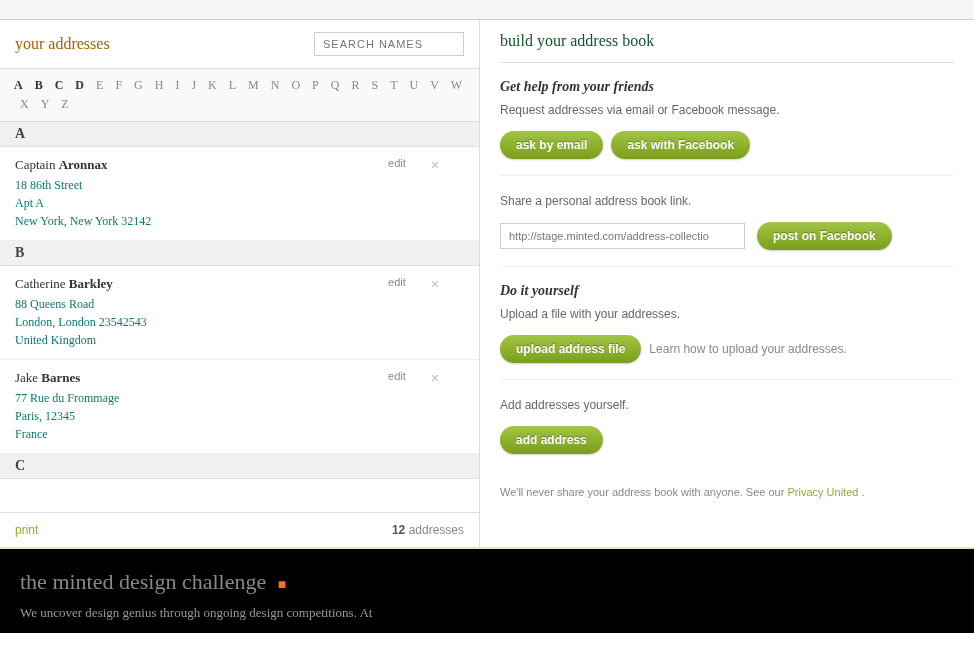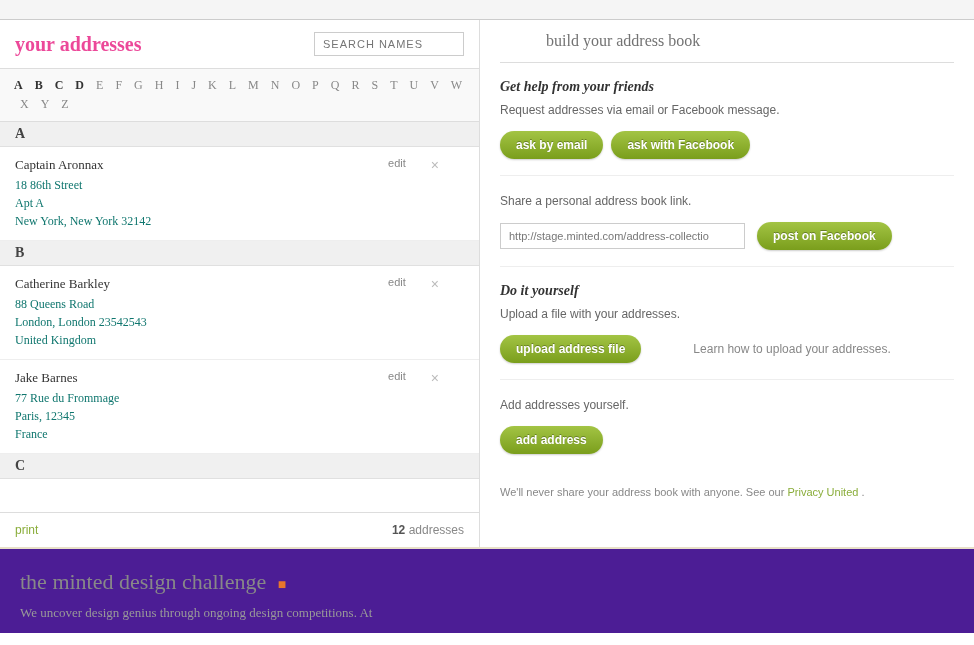--- a/index.html
+++ b/index.html
@@ -5,47 +5,47 @@
     * { box-sizing: border-box; margin: 0; padding: 0; }
     body { font-family: Georgia, 'Times New Roman', serif; font-size: 13px; color: #333; background: #fff; }
 
     .top-bar { border-bottom: 1px solid #ccc; height: 20px; background: #f5f5f5; }
 
     .main-container { display: flex; width: 974px; }
 
     
     .left-panel { width: 480px; border-right: 1px solid #ddd; padding: 0; }
     .left-header { display: flex; align-items: center; justify-content: space-between; padding: 12px 15px; border-bottom: 1px solid #ddd; }
-    .left-header h2 { font-size: 20px; font-weight: bold; color: #ec4899; }
+    .left-header h2 { font-size: 16px; font-weight: normal; color: #a16207; }
     .search-box { border: 1px solid #ccc; padding: 5px 8px; font-size: 11px; width: 150px; color: #aaa; font-family: Arial, sans-serif; letter-spacing: 1px; text-transform: uppercase; }
 
     .alpha-nav { display: flex; flex-wrap: wrap; padding: 8px 12px; border-bottom: 1px solid #ddd; background: #f9f9f9; gap: 2px; }
     .alpha-nav span { font-size: 12px; color: #888; cursor: pointer; padding: 1px 2px; }
 
     .address-list { overflow-y: scroll; height: 390px; position: relative; }
 
     .section-letter { background: #f0f0f0; padding: 4px 15px; font-weight: bold; font-size: 14px; color: #444; border-bottom: 1px solid #e0e0e0; }
 
     .address-entry { padding: 10px 15px; border-bottom: 1px solid #eee; position: relative; }
     .address-name { font-size: 13px; color: #333; margin-bottom: 3px; }
-    .address-name strong { font-weight: normal; }
+    .address-name strong { font-weight: bold; }
     .address-line { font-size: 12px; color: #0f766e; line-height: 1.5; }
     .entry-actions { position: absolute; right: 40px; top: 10px; display: flex; gap: 25px; }
     .entry-edit { color: #888; font-size: 11px; cursor: pointer; text-decoration: none; font-family: Arial, sans-serif; }
     .entry-delete { color: #bbb; font-size: 14px; cursor: pointer; font-family: Arial, sans-serif; }
 
     .left-footer { display: flex; justify-content: space-between; align-items: center; padding: 10px 15px; border-top: 1px solid #ddd; text-align: center; }
     .print-link { color: #8aad3a; font-size: 12px; text-decoration: none; font-family: Arial, sans-serif; }
     .address-count { font-size: 12px; color: #888; font-family: Arial, sans-serif; }
     .address-count strong { color: #555; }
 
     
     .right-panel { width: 494px; padding: 0 20px; }
     .right-header { padding: 12px 0; border-bottom: 1px solid #ddd; }
-    .right-header h2 { font-size: 16px; font-weight: normal; color: #737373; margin-left: 46px; }
+    .right-header h2 { font-size: 16px; font-weight: normal; color: #14532d; }
 
     .section-block { padding: 16px 0; border-bottom: 1px solid #eee; }
     .section-block h3 { font-size: 14px; font-weight: bold; color: #333; margin-bottom: 6px; font-style: italic; }
     .section-desc { font-size: 12px; color: #666; margin-bottom: 12px; font-family: Arial, sans-serif; line-height: 1.5; }
 
     .btn-green {
       display: inline-block;
       background: linear-gradient(to bottom, #a3c444, #7a9e1c);
       color: #fff;
       border: none;
@@ -57,27 +57,27 @@
       font-weight: bold;
       text-shadow: 0 -1px 0 rgba(0,0,0,0.3);
       box-shadow: 0 1px 2px rgba(0,0,0,0.2);
     }
 
     .btn-group { display: flex; gap: 8px; align-items: center; flex-wrap: wrap; }
 
     .share-link-row { display: flex; gap: 12px; align-items: center; margin-top: 8px; }
     .share-link-input { border: 1px solid #ccc; padding: 6px 8px; font-size: 11px; width: 245px; color: #777; font-family: Arial, sans-serif; overflow: hidden; }
 
-    .learn-link { font-size: 12px; color: #888; font-family: Arial, sans-serif; text-decoration: none; margin-left: 44px; }
+    .learn-link { font-size: 12px; color: #888; font-family: Arial, sans-serif; text-decoration: none; }
 
     .privacy-note { padding: 14px 0; font-size: 11px; color: #888; font-family: Arial, sans-serif; line-height: 1.6; }
     .privacy-link { color: #8aad3a; text-decoration: none; }
 
     
-    .bottom-section { background: #4c1d95; border-top: 2px solid #e8e0c8; padding: 20px 20px 10px 20px; }
+    .bottom-section { background: #000000; border-top: 2px solid #e8e0c8; padding: 20px 20px 10px 20px; }
     .bottom-title { font-size: 22px; color: #888; font-weight: normal; margin-bottom: 8px; }
     .rss-icon { color: #e8762b; font-size: 14px; margin-left: 6px; }
     .bottom-desc { font-size: 13px; color: #999; line-height: 1.5; }
   </style>
 </head>
 <body>
 
 <div class="top-bar"></div>
 
 <div class="main-container">

